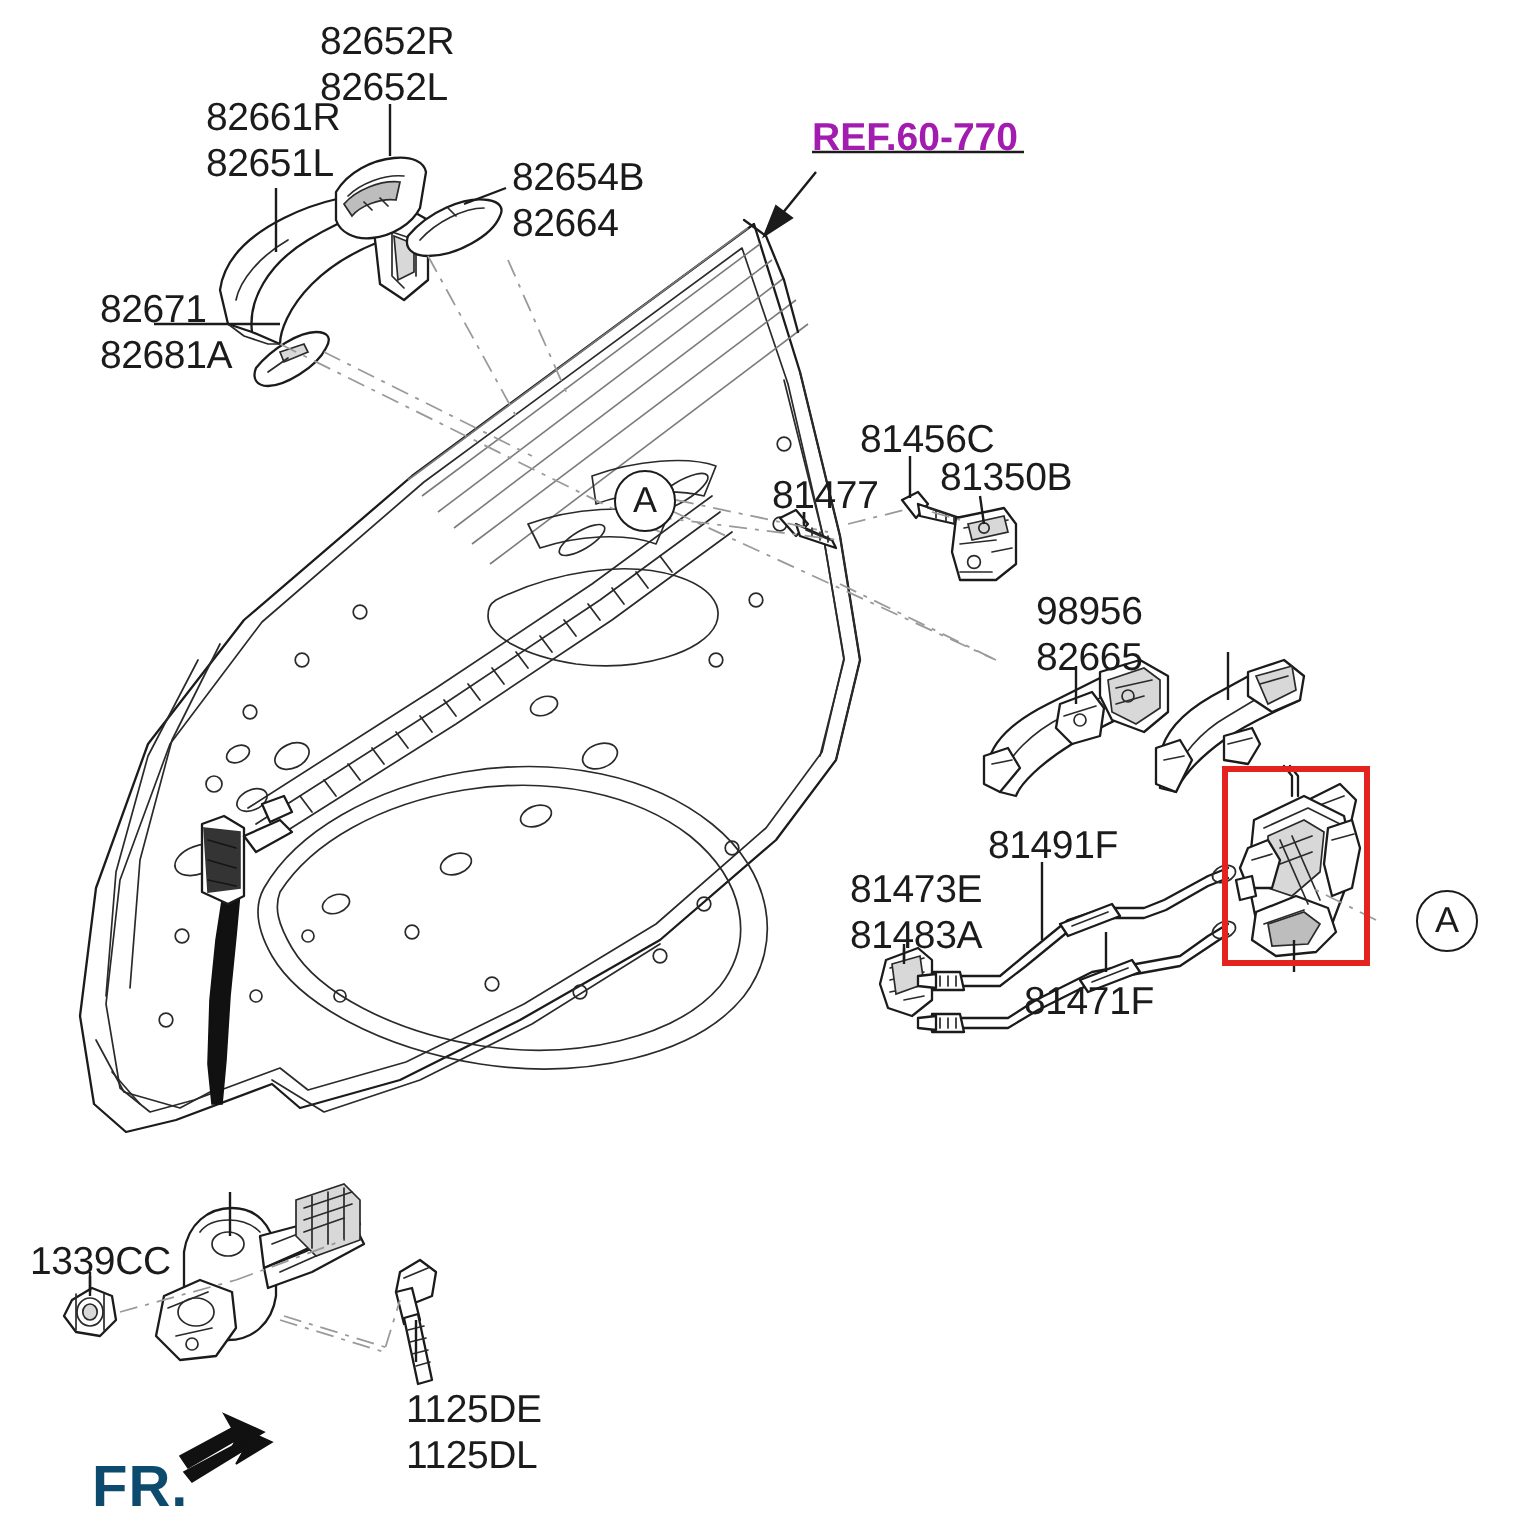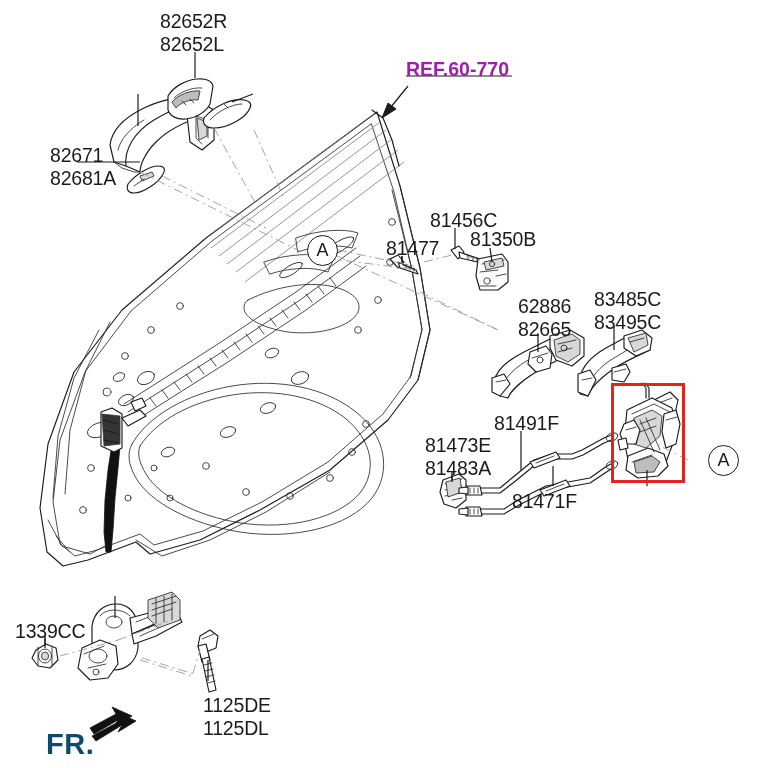--- a/index.html
+++ b/index.html
@@ -480,33 +480,34 @@
     </g>
 
     <g>
       <path class="solidblk" d="M92 736 L122 720 L118 713 L136 721 L118 732 L122 725 L96 741 Z"></path>
       <path class="solidblk" d="M90 728 L116 714 L112 707 L132 716 L114 727 L118 720 L94 734 Z"></path>
     </g>
   </svg>
 
   <div class="lbl" style="left:160px; top:10px;"><span>82652R</span><br><span>82652L</span></div>
 
-
+  <div class="lbl" style="left:103px; top:48px;"><span>82661R</span><br><span>82651L</span></div>
+
+  <div class="lbl" style="left:256px; top:78px;"><span>82654B</span><br><span>82664</span></div>
 
   <div class="lbl" style="left:30px; top:144px;margin-left:20px;"><span>82671</span><br><span>82681A</span></div>
 
   <div class="lbl" style="left:430px; top:209px;">81456C</div>
 
   <div class="lbl" style="left:470px; top:228px;">81350B</div>
 
   <div class="lbl" style="left:386px; top:237px;">81477</div>
 
-  <div class="lbl" style="left:518px; top:295px;"><span>62886</span><br><span>82665</span></div>
-
-  <div class="lbl" style="left:594px; top:288px;"><span>83485C</span><br><span>83495C</span></div>
+  <div class="lbl" style="left:518px; top:295px;"><span>98956</span><br><span>82665</span></div>
+
 
   <div class="lbl" style="left:494px; top:412px;">81491F</div>
 
   <div class="lbl" style="left:425px; top:434px;"><span>81473E</span><br><span>81483A</span></div>
 
   <div class="lbl" style="left:512px; top:490px;">81471F</div>
 
 
 
   <div class="lbl" style="left:15px; top:620px;">1339CC</div>

